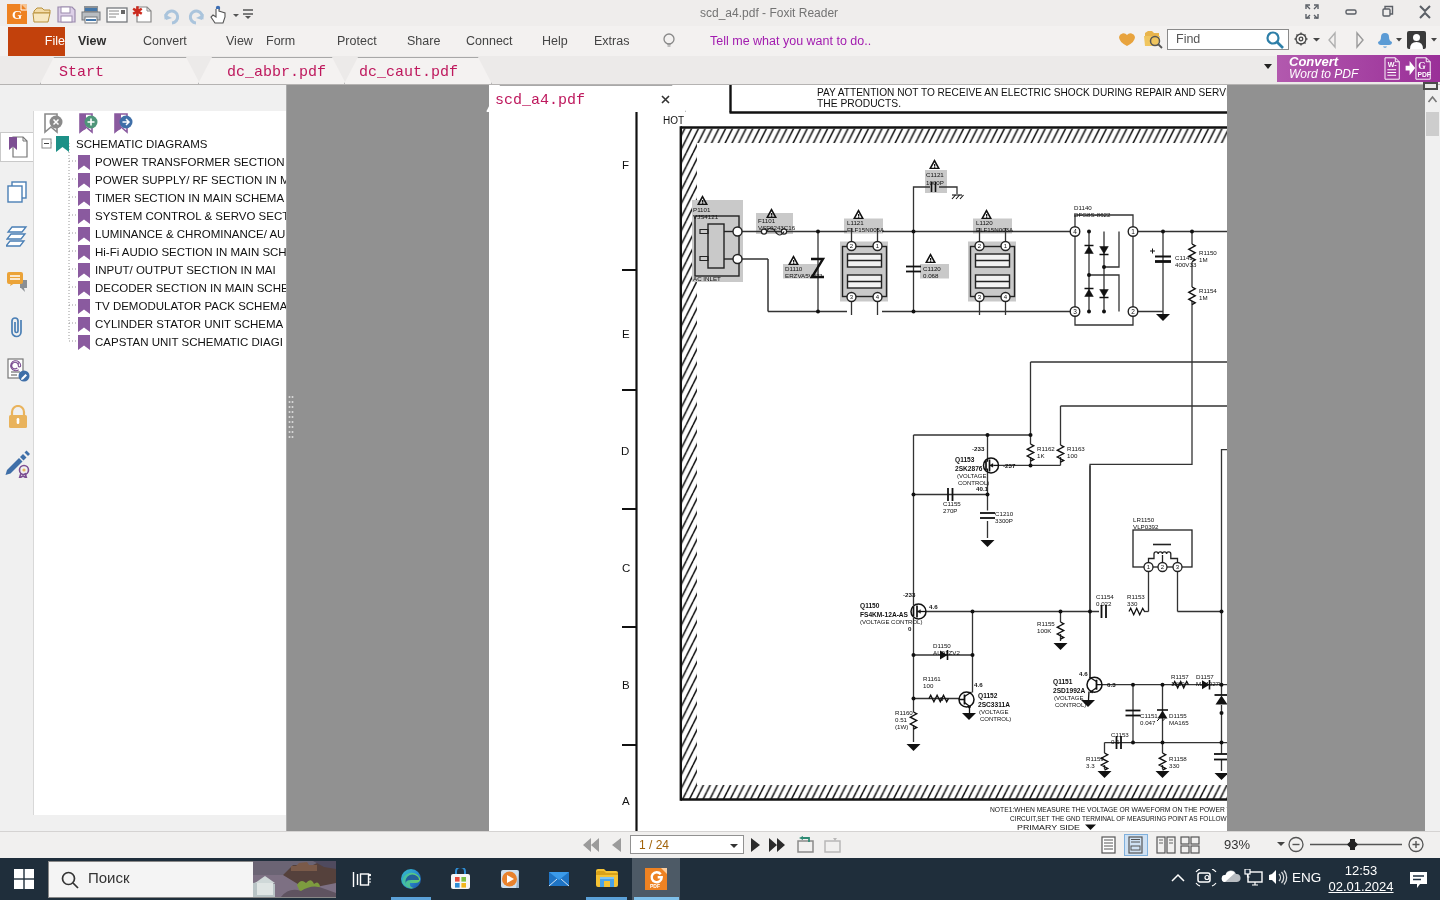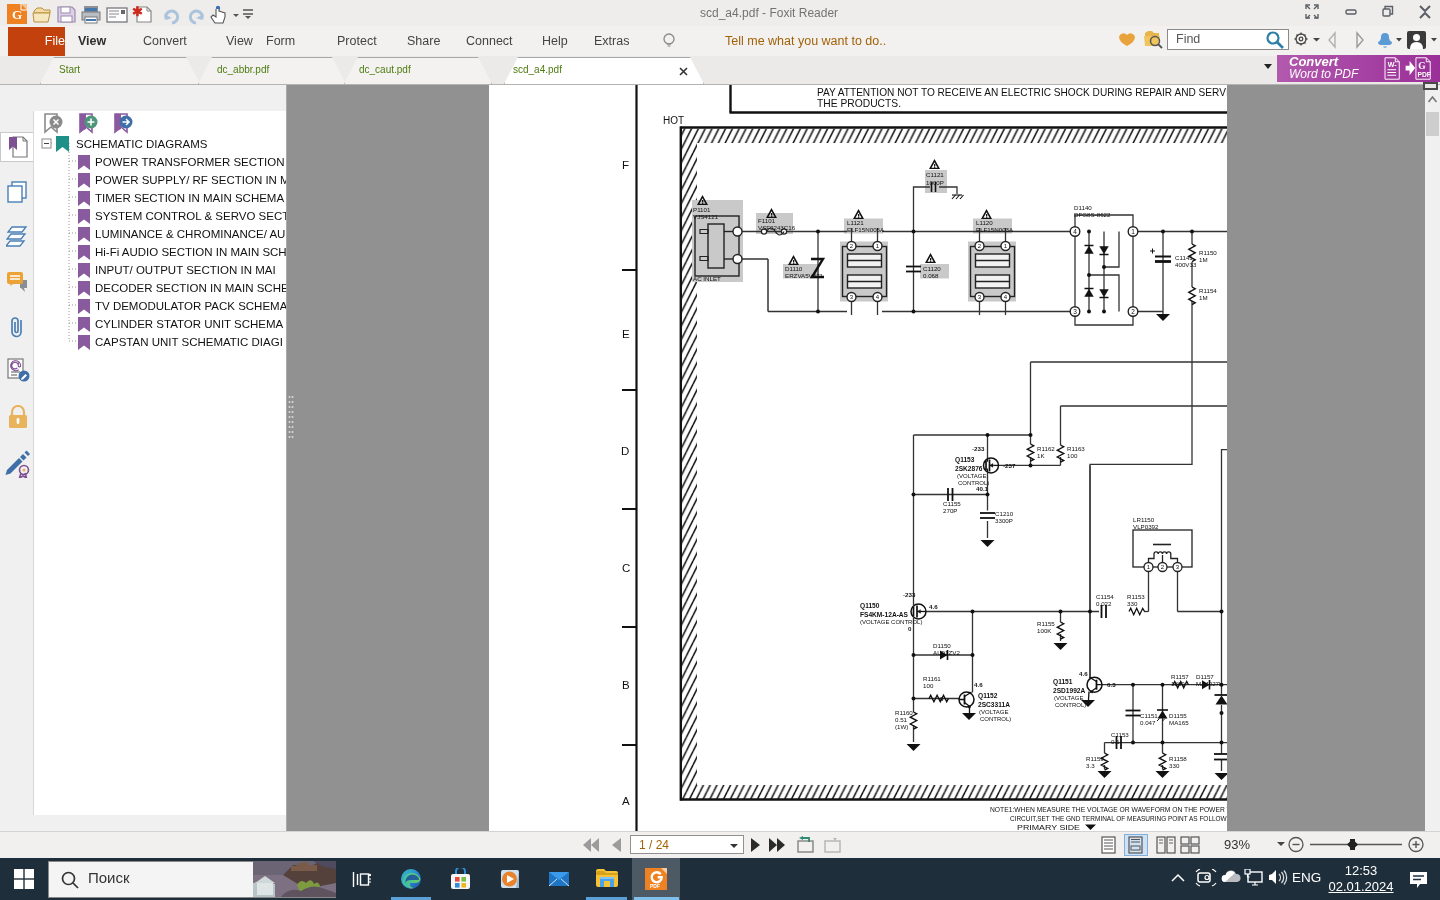--- a/index.html
+++ b/index.html
@@ -8,21 +8,21 @@
 .abs{position:absolute;}
 
 #titlebar{position:absolute;left:0;top:0;width:1440px;height:26px;background:#efedec;}
 #title-text{position:absolute;left:700px;top:6px;font-size:12px;color:#737373;}
 
 #menubar{position:absolute;left:0;top:26px;width:1440px;height:30px;background:#f3f1f0;}
 #filetab{position:absolute;left:8px;top:27px;width:57px;height:29px;background:#c2410c;color:#fff;font-size:12.5px;text-align:right;line-height:29px;}
 .menu-item{position:absolute;top:26px;height:30px;line-height:30px;font-size:12.5px;color:#444;}
 
 #tabrow{position:absolute;left:0;top:56px;width:1440px;height:29px;background:#eceae9;}
-.doctab{position:absolute;top:57px;height:27px;background:#f4f2f1;border:1px solid #a8a8a8;border-bottom:none;clip-path:polygon(14px 0px,calc(100% - 14px) 0px,100% 100%,0px 100%);font-size:10px;color:#4d7c0f;}
+.doctab{position:absolute;top:57px;height:27px;background:#f4f2f1;border:1px solid #a8a8a8;border-bottom:none;clip-path:polygon(14px 0px,calc(100% - 14px) 0px,100% 100%,0px 100%);font-size:15px;color:#be185d;font-family:Liberation Mono, monospace;}
 .doctab .lbl{position:absolute;top:6px;}
 #tab-active{background:#ffffff;z-index:3;}
 #tabrow-border{position:absolute;left:0;top:84px;width:1440px;height:1px;background:#b5b3b2;}
 
 #banner{position:absolute;left:1277px;top:55px;width:163px;height:27px;background:linear-gradient(90deg,#b259ae,#9a2f98);z-index:6;}
 #banner .t1{position:absolute;left:12px;top:-1px;color:#fff;font-size:13px;font-weight:bold;font-style:italic;}
 #banner .t2{position:absolute;left:12px;top:12px;color:#fff;font-size:12px;font-style:italic;}
 #banner-arrow{position:absolute;left:1264px;top:64px;width:0;height:0;border-left:4.5px solid transparent;border-right:4.5px solid transparent;border-top:5px solid #222;z-index:6;}
 
 #main{position:absolute;left:0;top:85px;width:1440px;height:746px;background:#f0f0f0;}
@@ -127,36 +127,36 @@
 <div id="filetab">File</div>
 <div class="menu-item" style="left:78px;font-weight:bold;color:#2f2f2f;">View</div>
 <div class="menu-item" style="left:143px;">Convert</div>
 <div class="menu-item" style="left:226px;">View</div>
 <div class="menu-item" style="left:266px;">Form</div>
 <div class="menu-item" style="left:337px;">Protect</div>
 <div class="menu-item" style="left:407px;">Share</div>
 <div class="menu-item" style="left:466px;">Connect</div>
 <div class="menu-item" style="left:542px;">Help</div>
 <div class="menu-item" style="left:594px;">Extras</div>
-<div class="menu-item" style="left:685px;color:#a16207;margin-left:40px;">Tell me what you want to do..</div>
+<div class="menu-item" style="left:670px;color:#a21caf;margin-left:40px;">Tell me what you want to do..</div>
 <svg class="abs" style="left:660px;top:31px;" width="18" height="20" viewBox="0 0 18 20">
     <circle cx="9" cy="8" r="5" fill="none" stroke="#888" stroke-width="1.3"></circle>
     <path d="M7 13 h4 M7.5 15 h3" stroke="#888" stroke-width="1.2" fill="none"></path>
   </svg>
 <div id="tabrow"></div>
 <div class="doctab" style="left:40px;width:160px;">
     <span class="lbl" style="left:18px;">Start</span>
   </div>
 <div class="doctab" style="left:198px;width:148px;">
-    <span class="lbl" style="left:18px;">dc_abbr.pdf</span>
+    <span class="lbl" style="left:28px;">dc_abbr.pdf</span>
   </div>
 <div class="doctab" style="left:344px;width:148px;">
     <span class="lbl" style="left:14px;">dc_caut.pdf</span>
   </div>
-<div class="doctab" id="tab-active" style="left:504px;width:200px;">
+<div class="doctab" id="tab-active" style="left:486px;width:200px;margin-top:28px;">
     <span class="lbl" style="left:8px;">scd_a4.pdf</span>
 <svg class="abs" style="left:173px;top:8px;" width="11" height="11" viewBox="0 0 11 11">
       <path d="M2 2 L9 9 M9 2 L2 9" stroke="#333" stroke-width="1.6"></path>
     </svg>
 </div>
 <div id="tabrow-border"></div>
 <div id="banner">
     <div class="t1">Convert</div>
     <div class="t2">Word to PDF</div>
 <svg class="abs" style="left:102px;top:2px;" width="58" height="23" viewBox="0 0 60 29">

